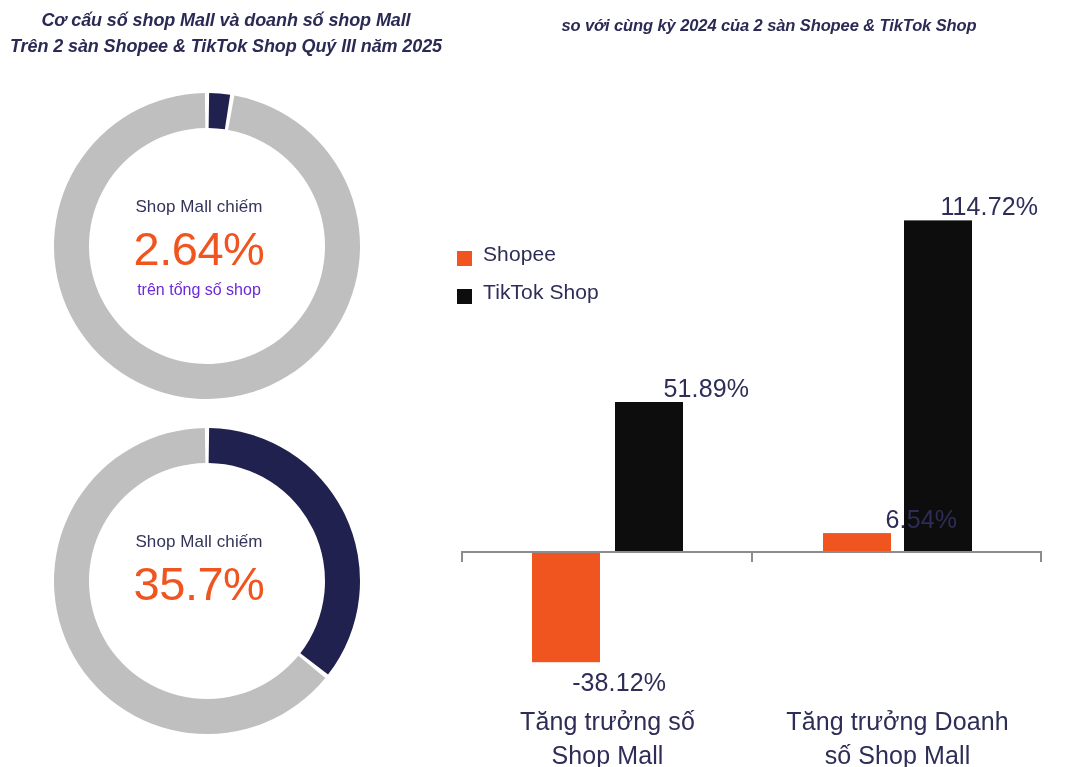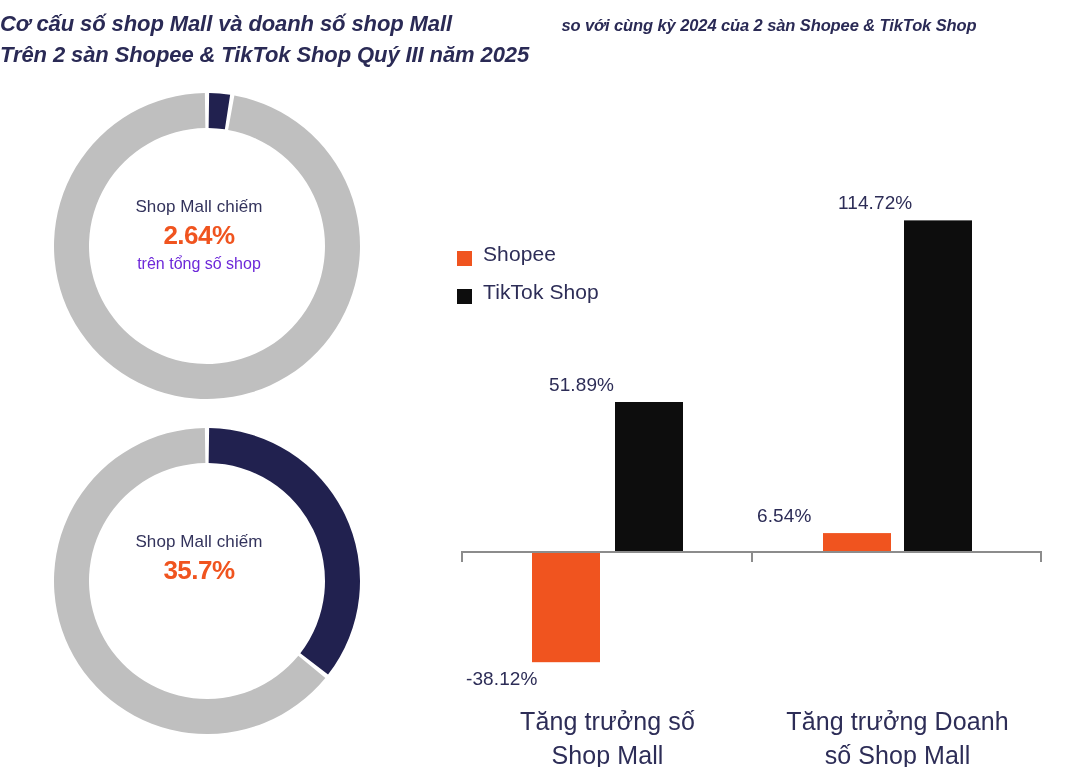--- a/index.html
+++ b/index.html
@@ -23,21 +23,21 @@
     font-weight: bold;
     font-style: italic;
     color: #2a2a55;
     line-height: 1.42;
     letter-spacing: -0.1px;
   }
   #title-left {
     left: 0px;
     top: 8px;
     width: 452px;
-    font-size: 22px;
+    font-size: 18px;
   }
   #title-right {
     left: 452px;
     top: 14px;
     width: 634px;
     font-size: 16.5px;
   }
   .title .line { display: block; white-space: nowrap; }
 
   
@@ -57,22 +57,22 @@
   #donut-2 .donut-center { top: 104px; }
 
   .dc-top {
     display: block;
     font-size: 17px;
     color: #33335c;
     letter-spacing: 0.1px;
   }
   .dc-big {
     display: block;
-    font-size: 26px;
-    font-weight: bold;
+    font-size: 47px;
+    font-weight: normal;
     color: #f0541f;
     letter-spacing: -0.5px;
     line-height: 1.28;
     margin-top: 2px;
   }
   .dc-sub {
     display: block;
     font-size: 16px;
     color: #6d28d9;
     margin-top: 1px;
@@ -109,23 +109,23 @@
   .legend-label {
     font-size: 21px;
     color: #2d2d57;
     white-space: nowrap;
     letter-spacing: 0.1px;
   }
 
   
   .bar-value {
     position: absolute;
-    font-size: 19px;
+    font-size: 25px;
     color: #2d2d57;
-    text-align: left;
+    text-align: right;
     white-space: nowrap;
     letter-spacing: 0.1px;
   }
 
   
   .cat-label {
     position: absolute;
     font-size: 25px;
     color: #2d2d57;
     text-align: center;

